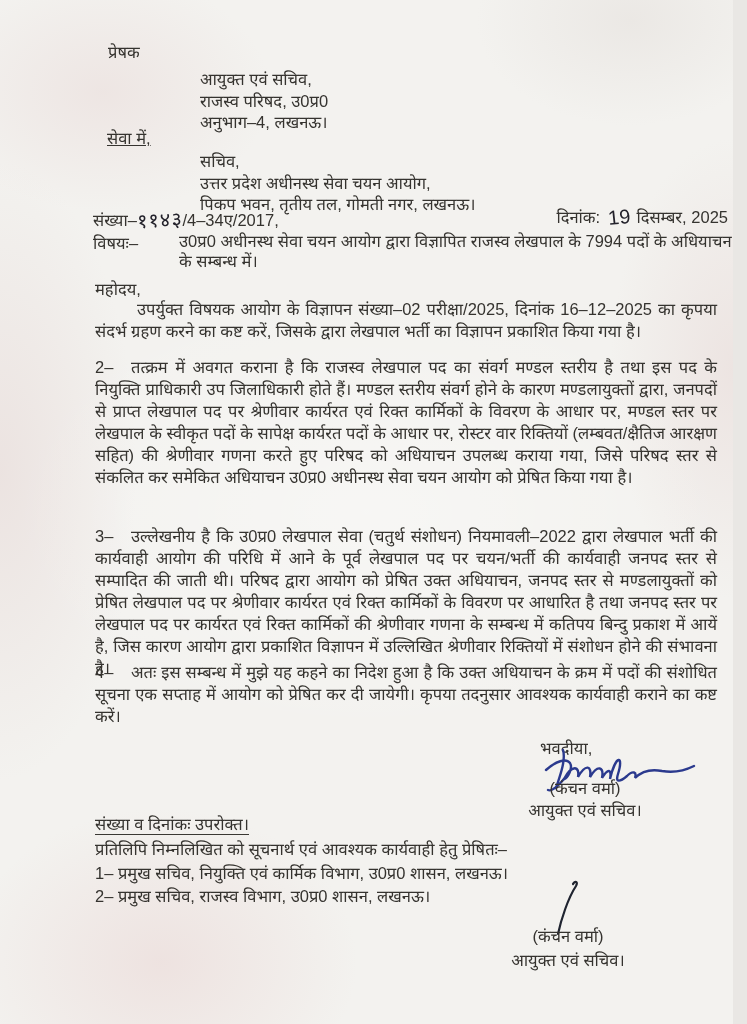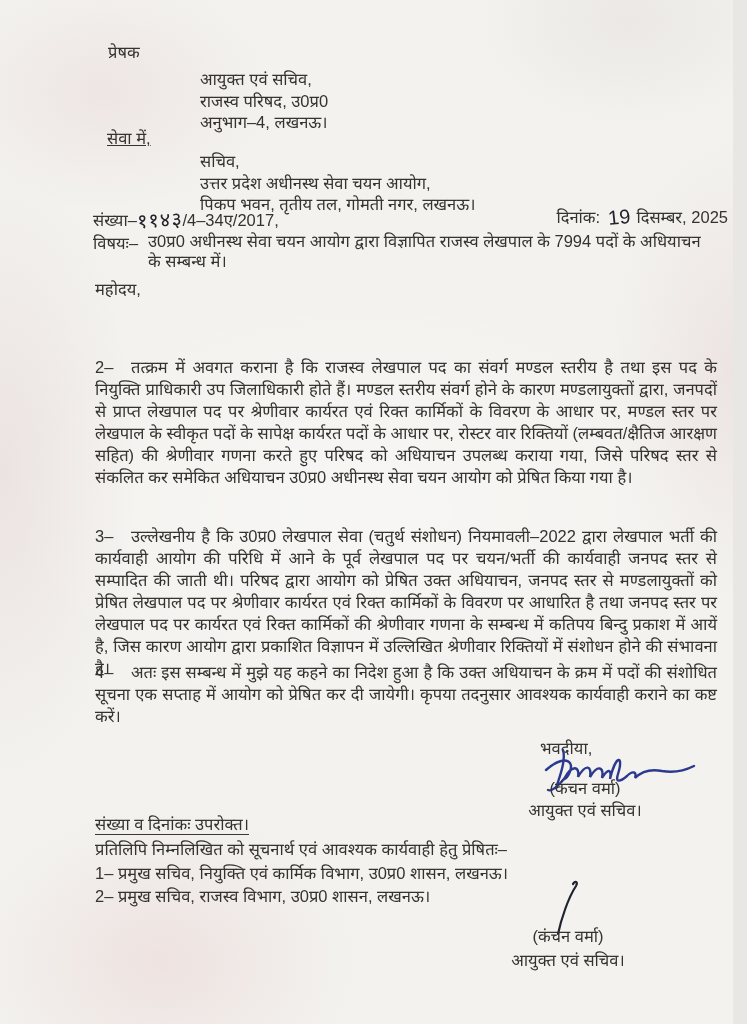--- a/index.html
+++ b/index.html
@@ -35,21 +35,21 @@
     color:#23222b;
   }
   .hand-day{
     display:inline-block;
     font-size:20px;
     transform:rotate(-6deg) translateY(1px);
     color:#23222b;
     margin:0 6px 0 8px;
   }
   .refrow{display:flex;justify-content:space-between;}
-  .subjrow{display:flex;align-items:flex-start;}
+  .subjrow{display:flex;align-items:flex-start;gap:31px;}
   .subjrow .slabel{white-space:nowrap;margin-right:10px;}
   .subjrow .stext{width:555px;line-height:20px;text-align:left;}
   .underlined{border-bottom:1.4px solid #3a3833;padding-bottom:1px;}
   .sigblock{display:flex;flex-direction:column;align-items:center;line-height:21.5px;}
   svg{display:block;}
 </style>
 </head>
 <body>
 
 <div class="page">
@@ -77,20 +77,23 @@
     </div>
   </div>
 
   <div class="abs subjrow" style="left:93px;top:231px;">
     <span class="slabel">विषयः–</span>
     <span class="stext">उ0प्र0 अधीनस्थ सेवा चयन आयोग द्वारा विज्ञापित राजस्व लेखपाल के 7994 पदों के अधियाचन के सम्बन्ध में।</span>
   </div>
 
   <div class="abs" style="left:95px;top:277px;">महोदय,</div>
 
+  <div class="abs para indent" style="left:95px;top:298px;">
+    <span>उपर्युक्त विषयक आयोग के विज्ञापन संख्या–02 परीक्षा/2025, दिनांक 16–12–2025 का कृपया संदर्भ ग्रहण करने का कष्ट करें, जिसके द्वारा लेखपाल भर्ती का विज्ञापन प्रकाशित किया गया है।</span>
+  </div>
 
   <div class="abs para" style="left:95px;top:356px;">
     <span class="pnum">2–</span><span>तत्क्रम में अवगत कराना है कि राजस्व लेखपाल पद का संवर्ग मण्डल स्तरीय है तथा इस पद के नियुक्ति प्राधिकारी उप जिलाधिकारी होते हैं। मण्डल स्तरीय संवर्ग होने के कारण मण्डलायुक्तों द्वारा, जनपदों से प्राप्त लेखपाल पद पर श्रेणीवार कार्यरत एवं रिक्त कार्मिकों के विवरण के आधार पर, मण्डल स्तर पर लेखपाल के स्वीकृत पदों के सापेक्ष कार्यरत पदों के आधार पर, रोस्टर वार रिक्तियों (लम्बवत/क्षैतिज आरक्षण सहित) की श्रेणीवार गणना करते हुए परिषद को अधियाचन उपलब्ध कराया गया, जिसे परिषद स्तर से संकलित कर समेकित अधियाचन उ0प्र0 अधीनस्थ सेवा चयन आयोग को प्रेषित किया गया है।</span>
   </div>
 
   <div class="abs para" style="left:95px;top:510px;margin-top:15px;">
     <span class="pnum">3–</span><span>उल्लेखनीय है कि उ0प्र0 लेखपाल सेवा (चतुर्थ संशोधन) नियमावली–2022 द्वारा लेखपाल भर्ती की कार्यवाही आयोग की परिधि में आने के पूर्व लेखपाल पद पर चयन/भर्ती की कार्यवाही जनपद स्तर से सम्पादित की जाती थी। परिषद द्वारा आयोग को प्रेषित उक्त अधियाचन, जनपद स्तर से मण्डलायुक्तों को प्रेषित लेखपाल पद पर श्रेणीवार कार्यरत एवं रिक्त कार्मिकों के विवरण पर आधारित है तथा जनपद स्तर पर लेखपाल पद पर कार्यरत एवं रिक्त कार्मिकों की श्रेणीवार गणना के सम्बन्ध में कतिपय बिन्दु प्रकाश में आयें है, जिस कारण आयोग द्वारा प्रकाशित विज्ञापन में उल्लिखित श्रेणीवार रिक्तियों में संशोधन होने की संभावना है।</span>
   </div>
 
   <div class="abs para" style="left:95px;top:661px;">

